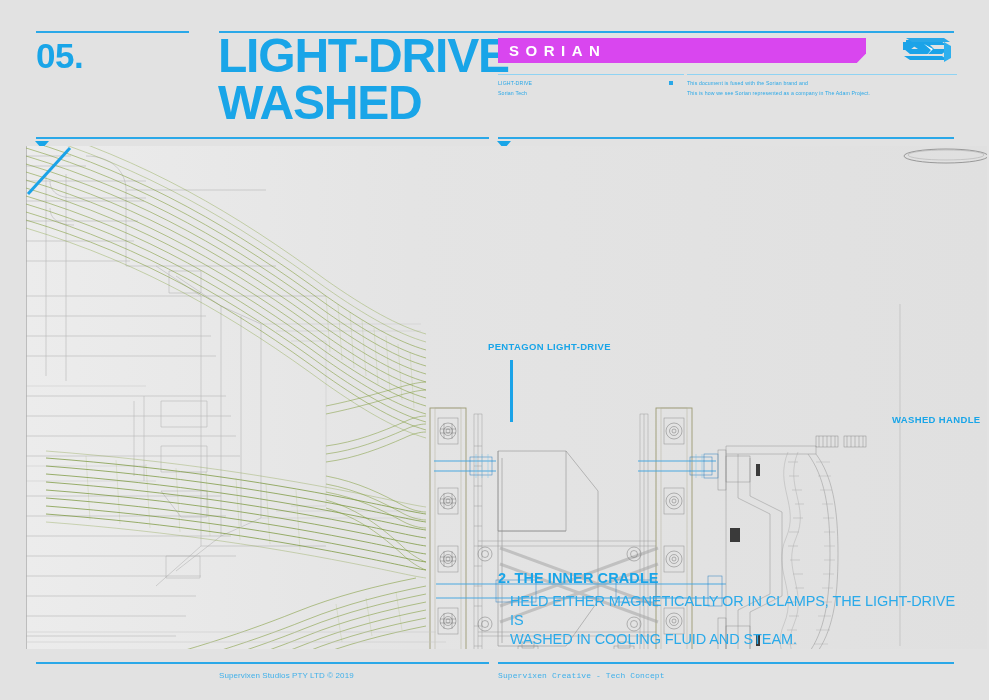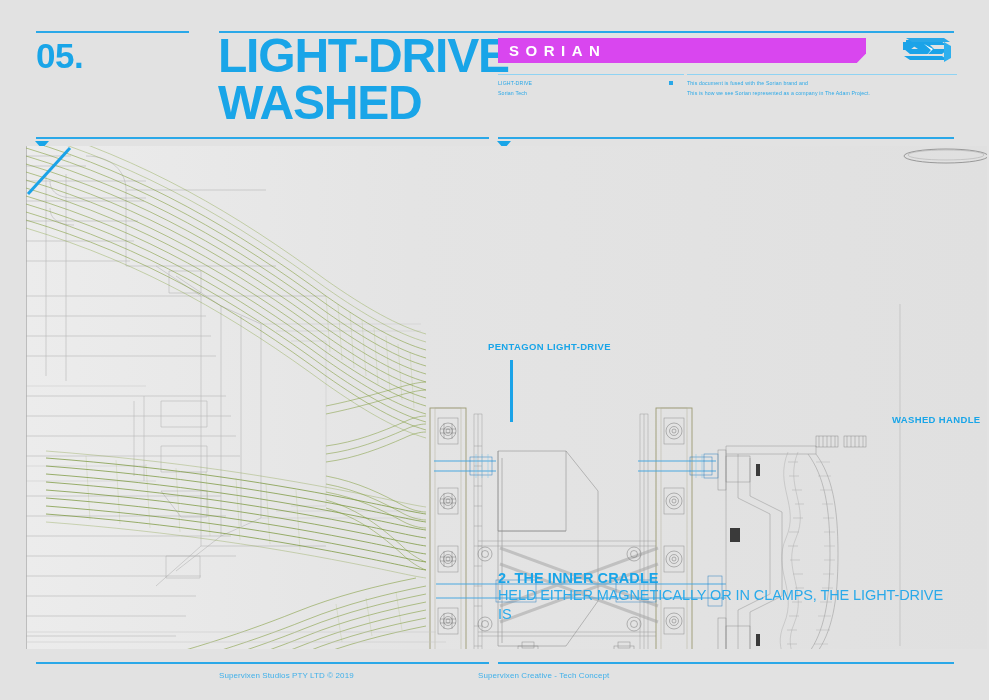--- a/index.html
+++ b/index.html
@@ -133,42 +133,43 @@
     position: absolute; left: 868px; top: 287px;
     width: 46px; height: 50px;
   }
 
   
   .caption {
     position: absolute; left: 498px; top: 570px; width: 460px;
   }
   .caption-title {
     font-size: 14.5px; font-weight: bold; color: #19a5e8;
-    letter-spacing: 0.1px; 
+    letter-spacing: 0.1px; margin-bottom: 6px;
   }
   .caption-body {
     font-size: 14.5px; color: #2aaaea; line-height: 1.32;
     letter-spacing: -0.1px;
+    margin-left: 12px;
   }
 
   
   .rule-bot-left {
     position: absolute; left: 36px; top: 662px; width: 453px;
     height: 2px; background: #2aa8e8;
   }
   .rule-bot-right {
     position: absolute; left: 498px; top: 662px; width: 456px;
     height: 2px; background: #2aa8e8;
   }
   .foot {
     position: absolute; top: 671px;
     font-size: 8px; color: #3fb0ea; letter-spacing: 0.1px;
   }
   .foot-left { left: 219px; }
-  .foot-right { left: 478px; }
+  .foot-right { left: 498px; font-family: Liberation Mono, monospace; }
 </style>
 </head>
 <body>
 
 <div class="page">
 
   <div class="header">
 
     <div class="rule-top-left"></div>
     <div class="rule-top-right"></div>
@@ -524,20 +525,21 @@
     <div class="anno anno-access">WASHED HANDLE</div>
     <svg class="leader-d" viewBox="0 0 46 50">
       <line x1="44" y1="2" x2="2" y2="48" stroke="#1ba3e8" stroke-width="3"></line>
     </svg>
   </div>
 
   <div class="caption">
     <div class="caption-title">2. THE INNER CRADLE</div>
     <div class="caption-body">
       <div>HELD EITHER MAGNETICALLY OR IN CLAMPS, THE LIGHT-DRIVE IS</div>
+      <div>WASHED IN COOLING FLUID AND STEAM.</div>
     </div>
   </div>
 
   <div class="rule-bot-left"></div>
   <div class="rule-bot-right"></div>
   <div class="foot foot-left">Supervixen Studios PTY LTD © 2019</div>
   <div class="foot foot-right">Supervixen Creative - Tech Concept</div>
 
 </div>
 

